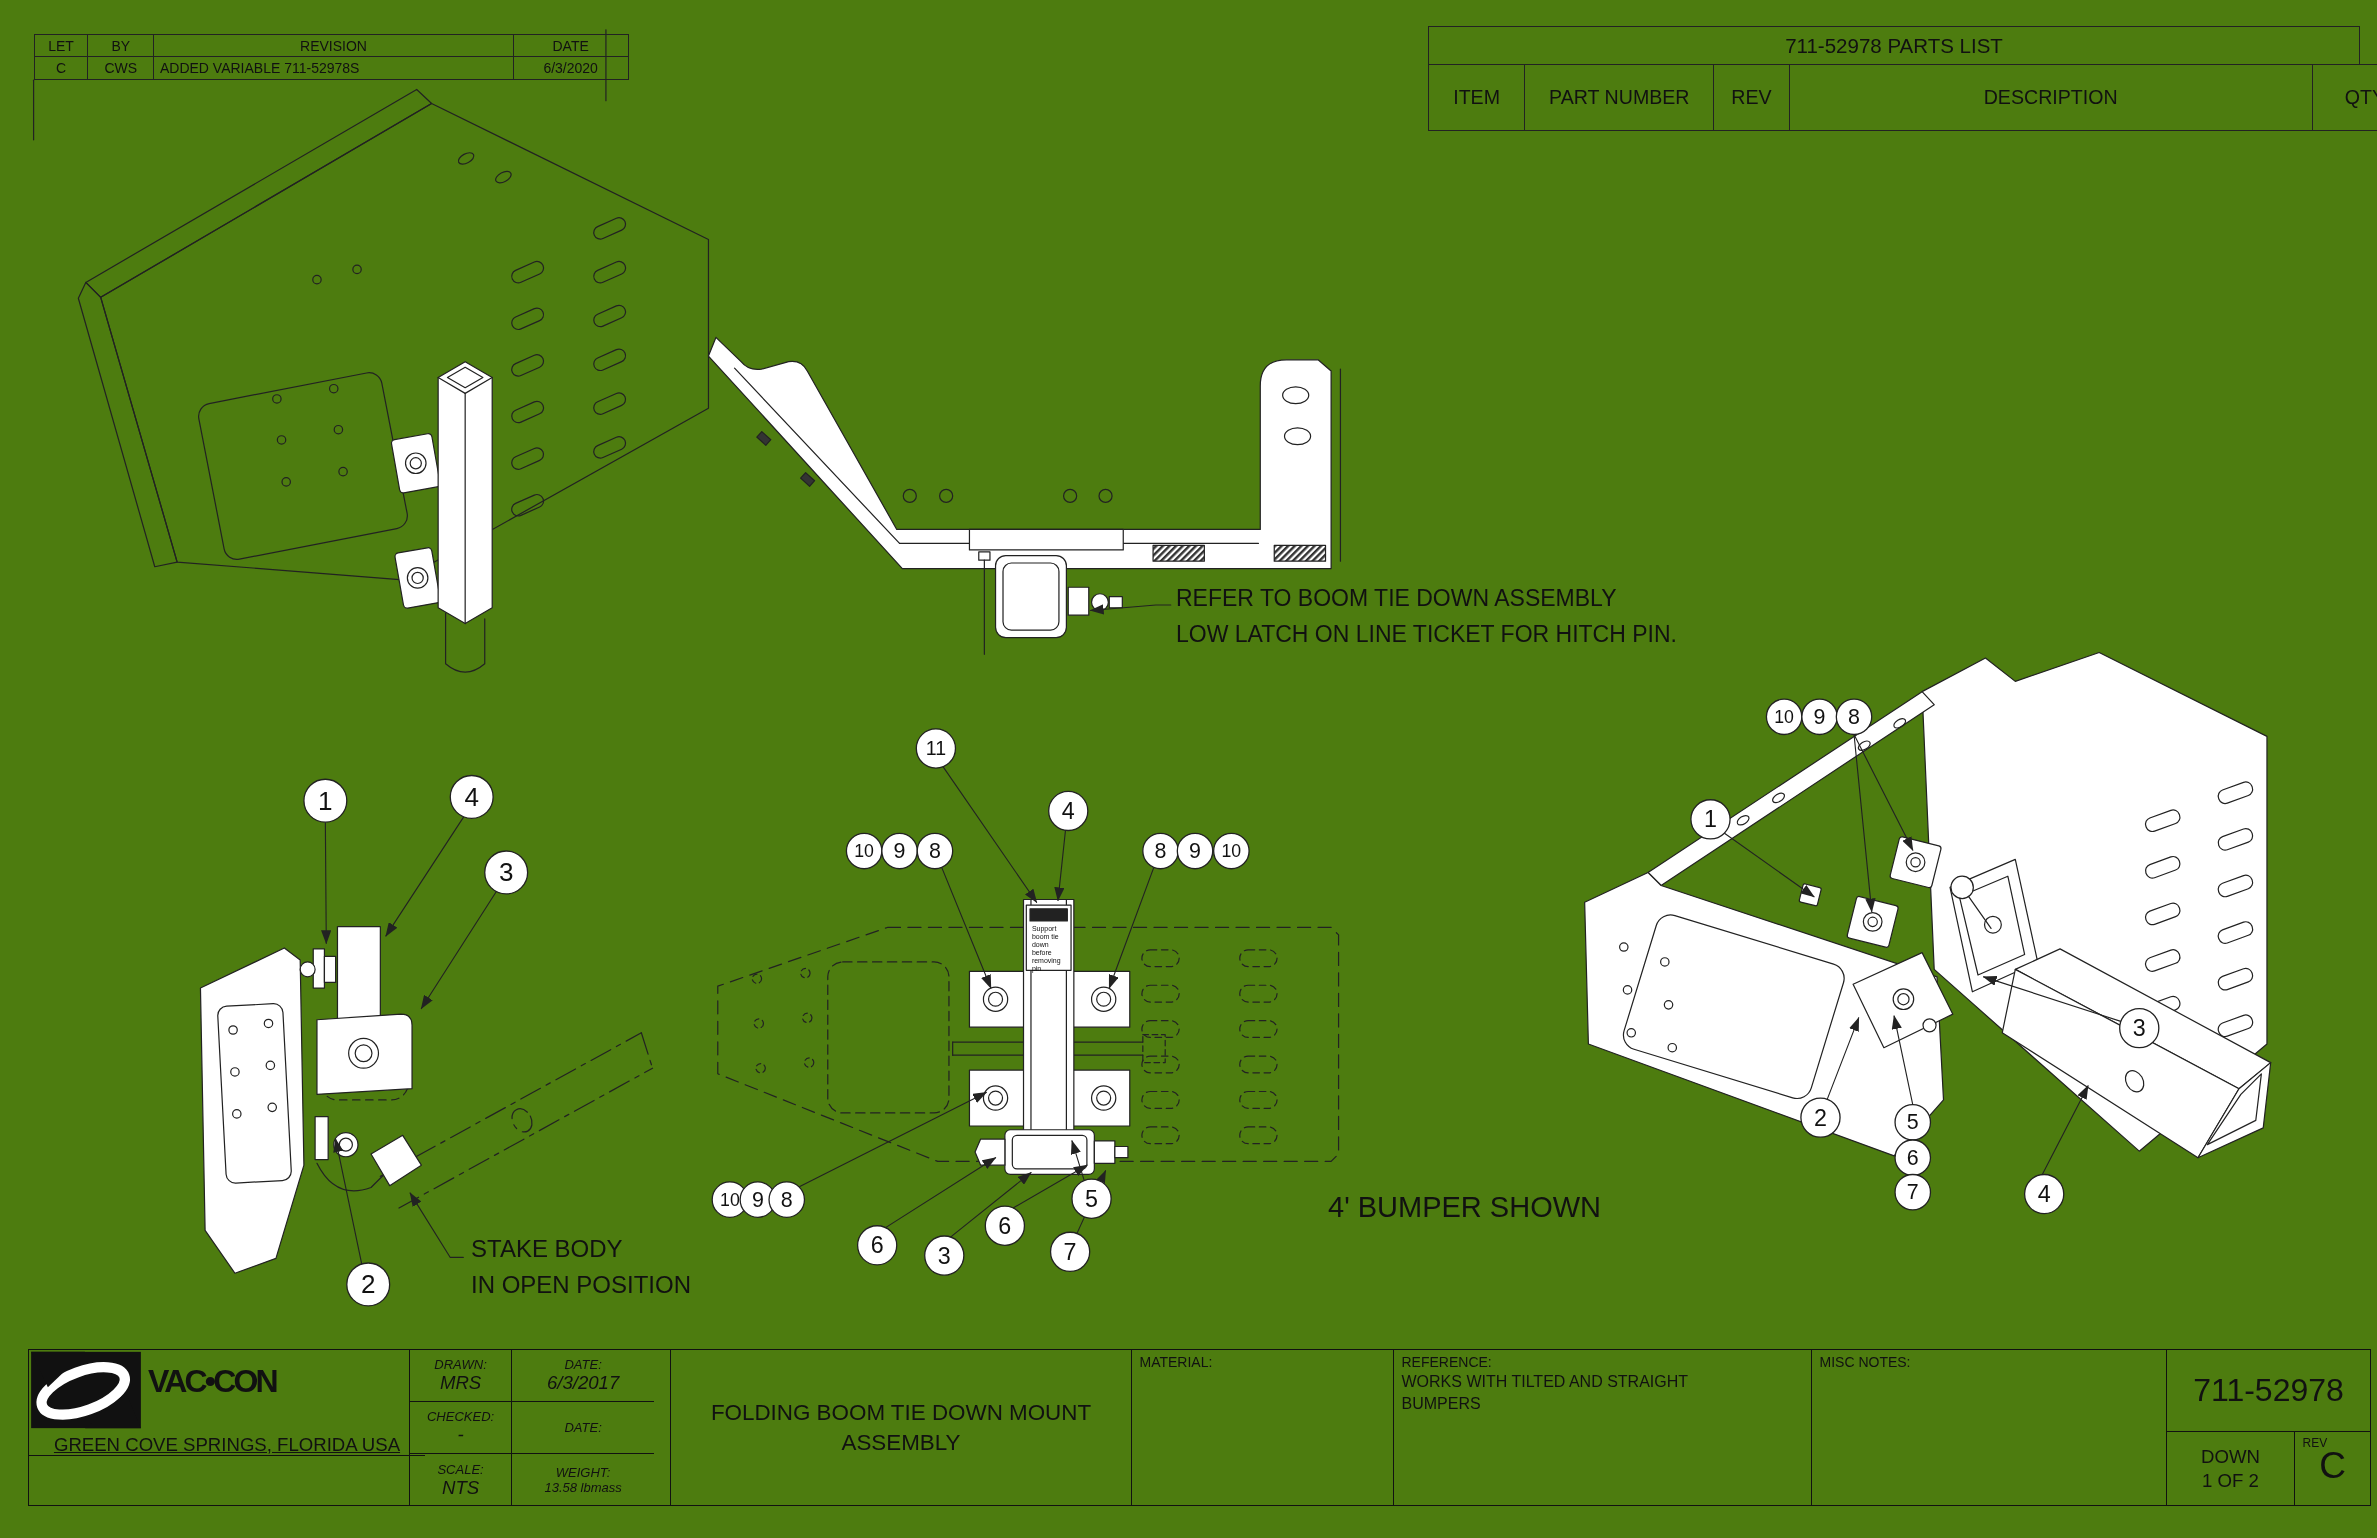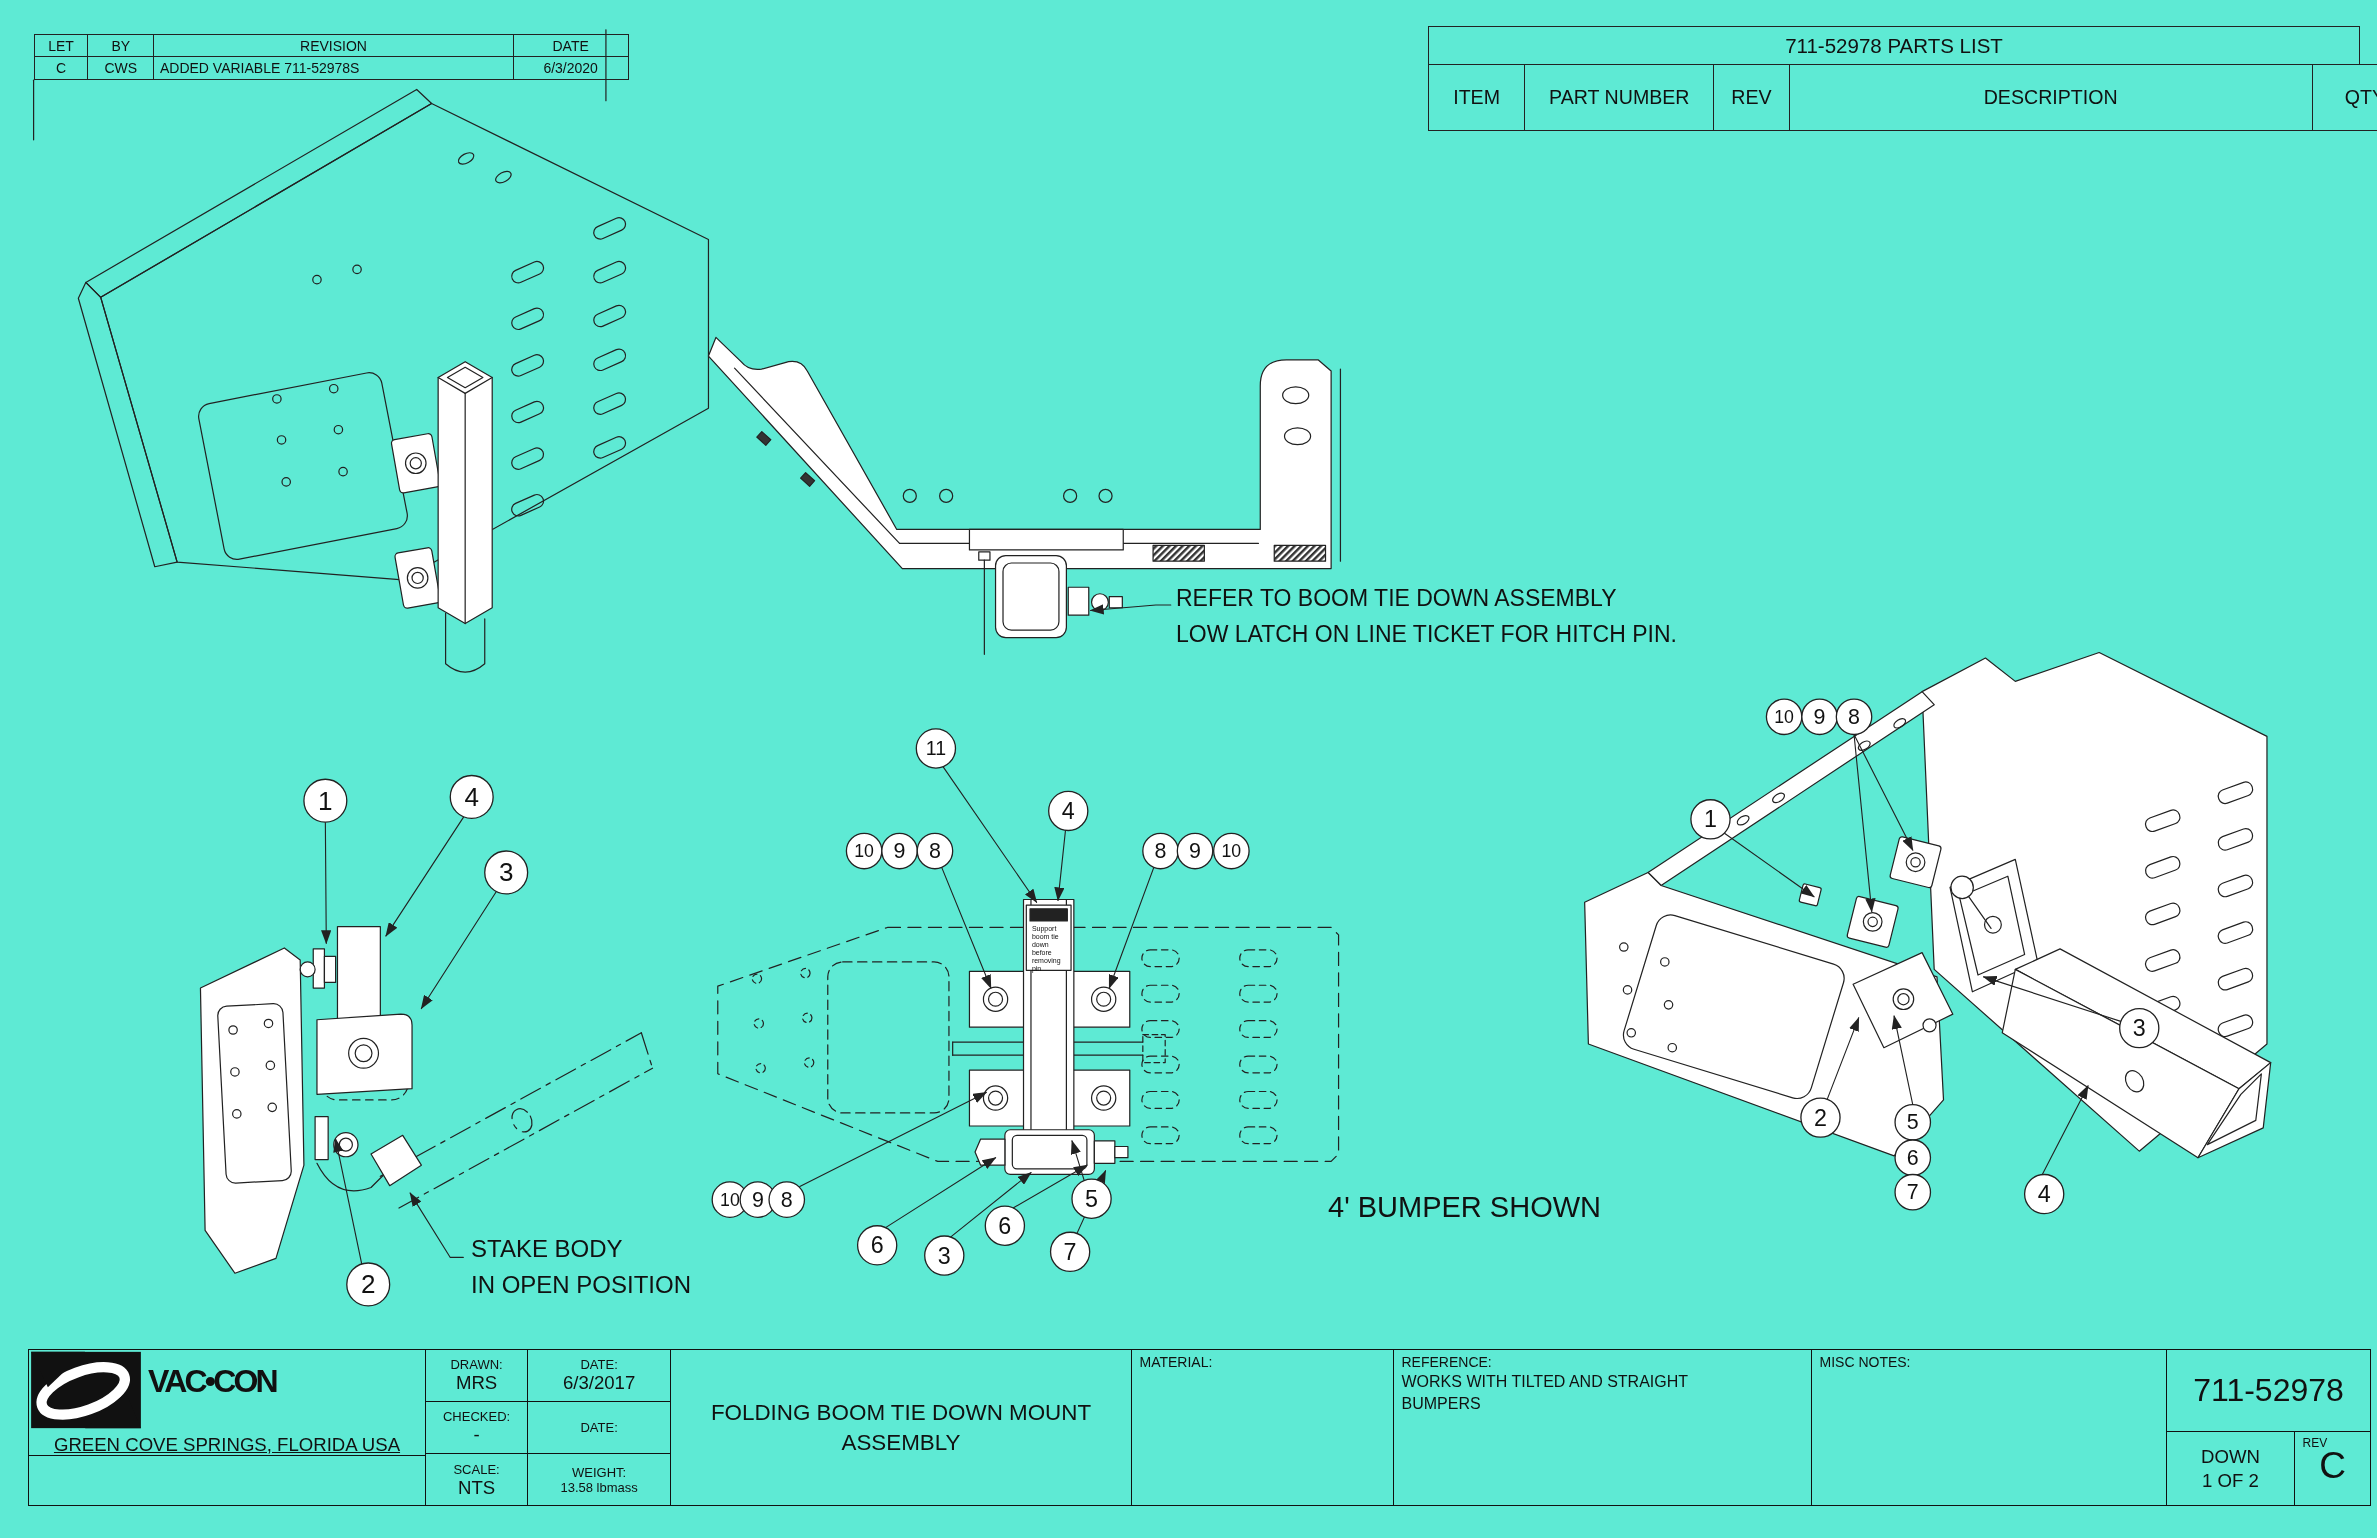--- a/index.html
+++ b/index.html
@@ -1,17 +1,17 @@
 <!DOCTYPE html>
 <html style="font-size:15px"><head>
 <meta charset="utf-8">
 <style>
   html,body{margin:0;padding:0;background:#fff;}
   body{width:2377px;height:1538px;position:relative;font-family:"Liberation Sans",sans-serif;color:#111;}
-  .sheet{position:absolute;inset:0;background:#5eead4;overflow:hidden;}
+  .sheet{position:absolute;inset:0;background:#4d7c0f;overflow:hidden;}
   svg text{font-family:"Liberation Sans",sans-serif;}
 
   
   .rev-table{position:absolute;left:34px;top:34px;border-collapse:collapse;font-size:14px;}
   .rev-table td,.rev-table th{border:1.4px solid #222;padding:0.9px 5.6px;height:19.6px;font-weight:normal;text-align:center;white-space:nowrap;}
   .rev-table .c-let{width:41px}.rev-table .c-by{width:54px}.rev-table .c-rev{width:347px}.rev-table .c-date{width:103px}
   .rev-table tbody .c-rev{text-align:left;}
 
   
   .parts{position:absolute;left:1428px;top:26px;width:932px;font-size:19.6px;}
@@ -28,21 +28,21 @@
   .n-stake1{left:471px;top:1235px;font-size:24px;}
   .n-stake2{left:471px;top:1271px;font-size:24px;}
   .n-bump1{left:1328px;top:1191px;font-size:29px;}
   .n-bump2{left:1359px;top:1236px;font-size:29px;}
 
   
   .tb{position:absolute;left:28px;top:1349px;width:2343px;height:157px;border:1.9px solid #111;box-sizing:border-box;}
   .tb .sec{position:absolute;top:0;height:100%;box-sizing:border-box;border-left:1.4px solid #111;}
   .tb .sec:first-child{border-left:none;}
   .s-logo{left:0;width:396px;}
-  .s-dd{left:396px;width:245px;}
+  .s-dd{left:380px;width:245px;font-style:italic;}
   .s-title{left:641px;width:461px;display:flex;flex-direction:column;justify-content:center;align-items:center;}
   .s-mat{left:1102px;width:326px;}
   .s-ref{left:1364px;width:354px;}
   .s-misc{left:1782px;width:354px;}
   .s-num{left:2137px;width:204px;}
   .lab{font-size:14px;padding:3.7px 5.6px 0 7.5px;}
   .title-line{font-size:22.4px;line-height:30px;}
   .ref-val{font-size:16px;line-height:20.5px;padding:1.9px 5.6px 0 7.5px;}
 
   .logo-top{position:absolute;left:0;top:0;width:100%;height:84px;}

